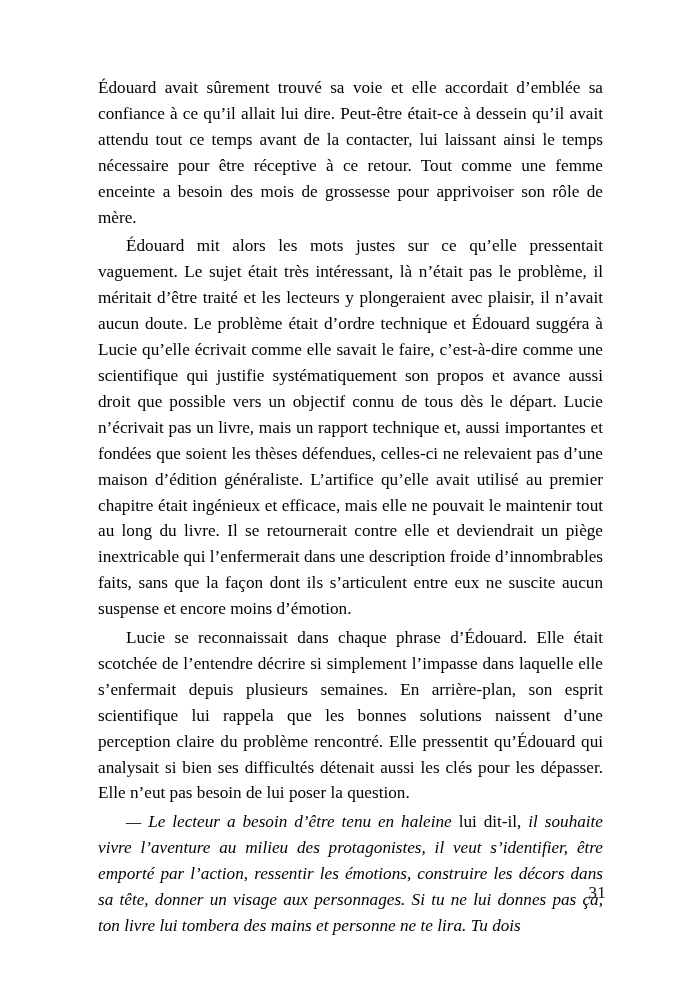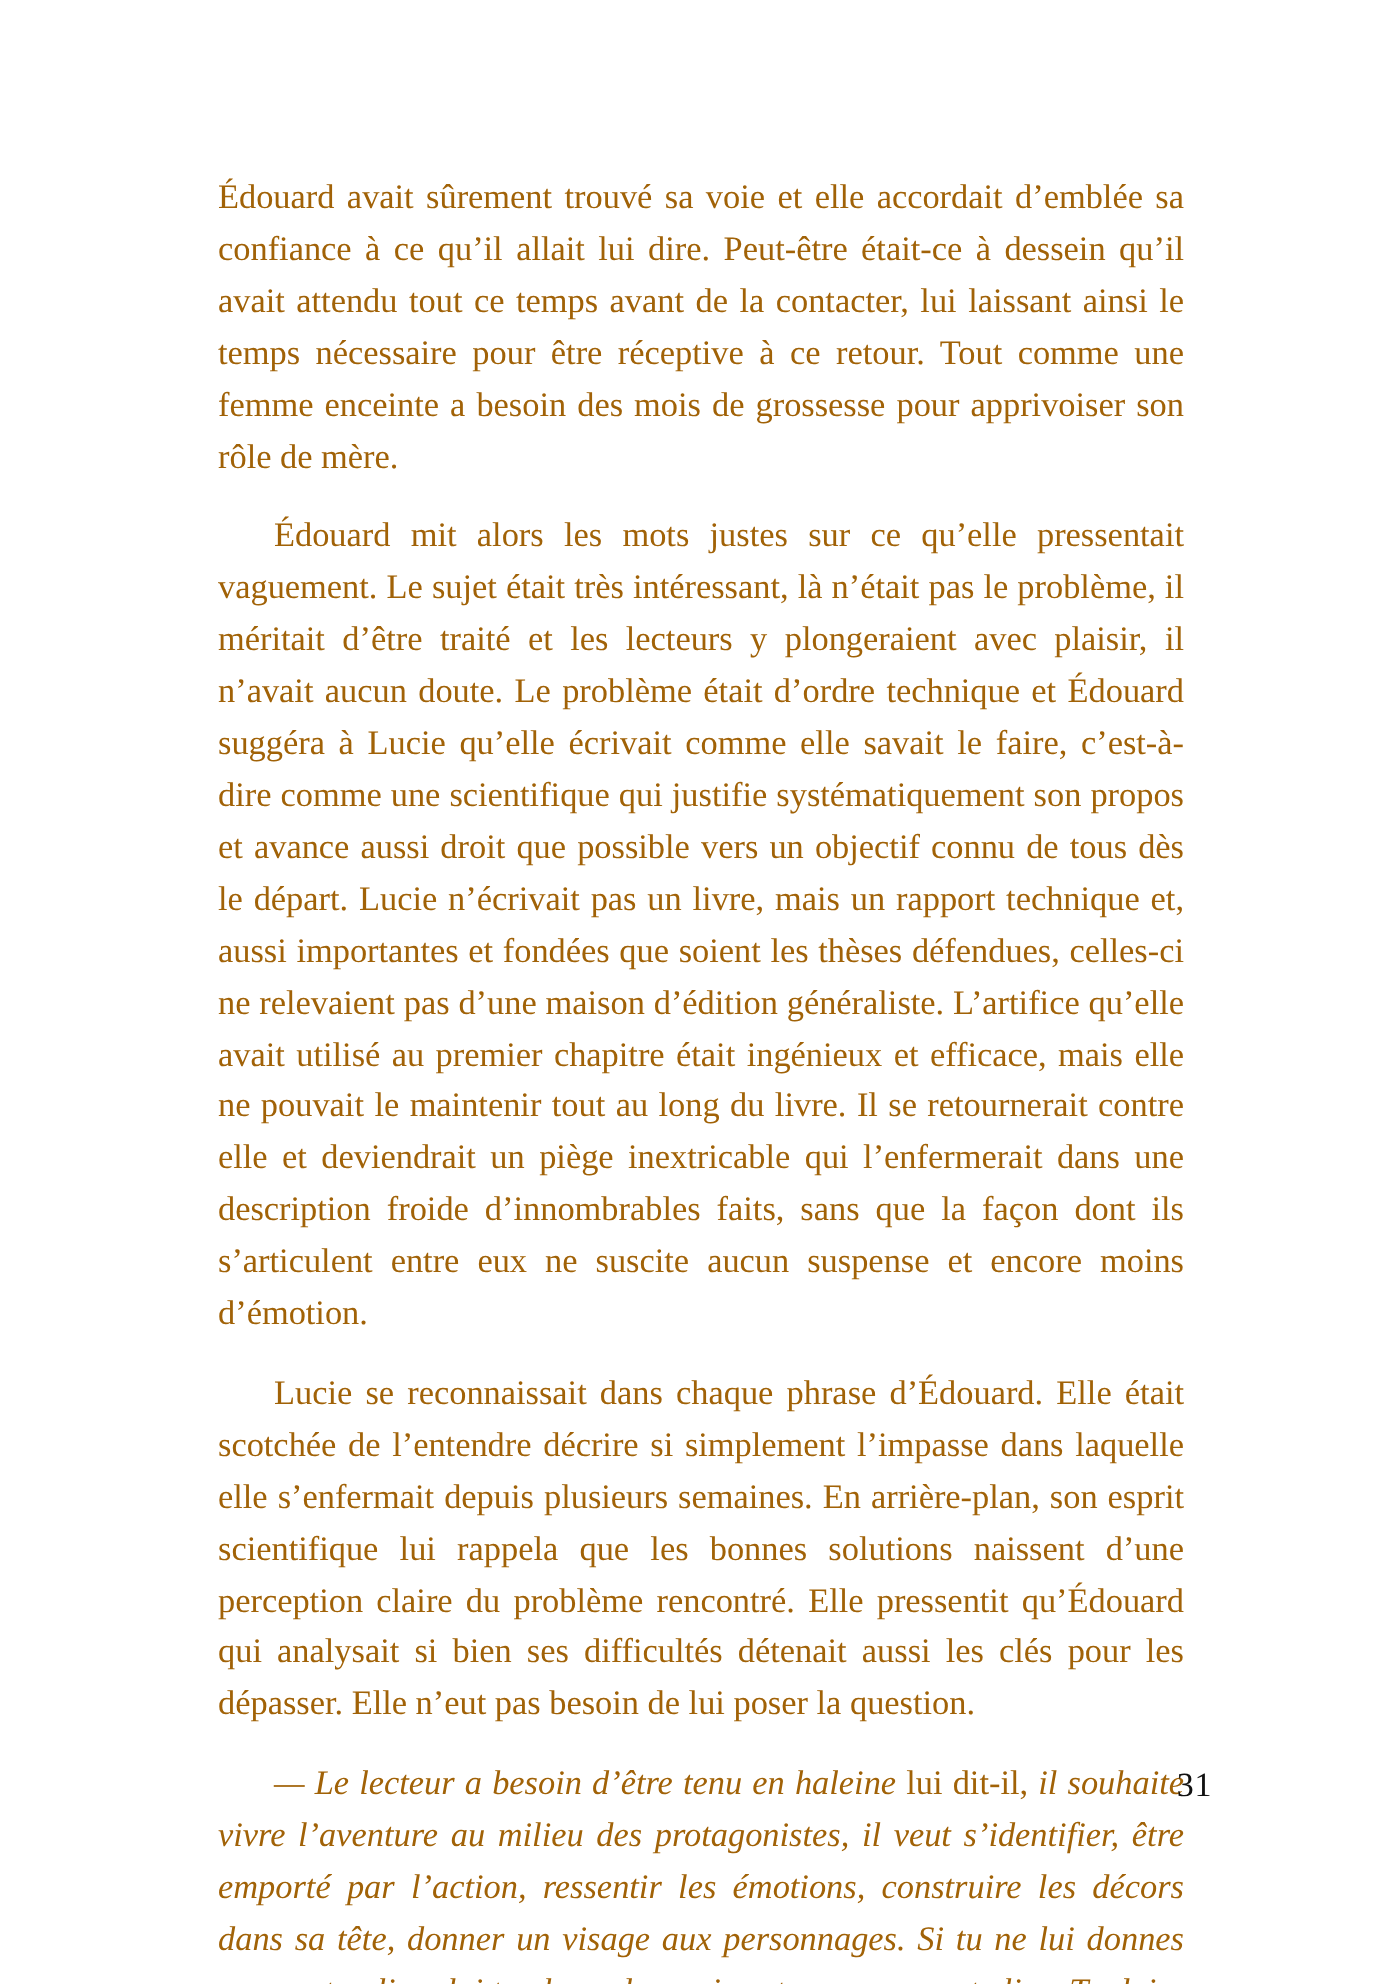--- a/index.html
+++ b/index.html
@@ -16,26 +16,26 @@
     font-family: "Liberation Serif", "DejaVu Serif", serif;
     color: #000000;
   }
   .text-column {
     position: absolute;
     left: 95px;
     top: 72px;
     width: 511px;
   }
   .para {
-    margin: 14px;
+    margin: 3px;
     font-size: 17.2px;
     line-height: 25.9px;
     text-align: justify;
     text-justify: inter-word;
-    color: #a16207;
+    color: #000000;
     hyphens: none;
     font-family: Liberation Serif, serif;
     -webkit-hyphens: none;
   }
   .para + .para {
     margin-top: 0;
   }
   .para.indent {
     text-indent: 28px;
   }

